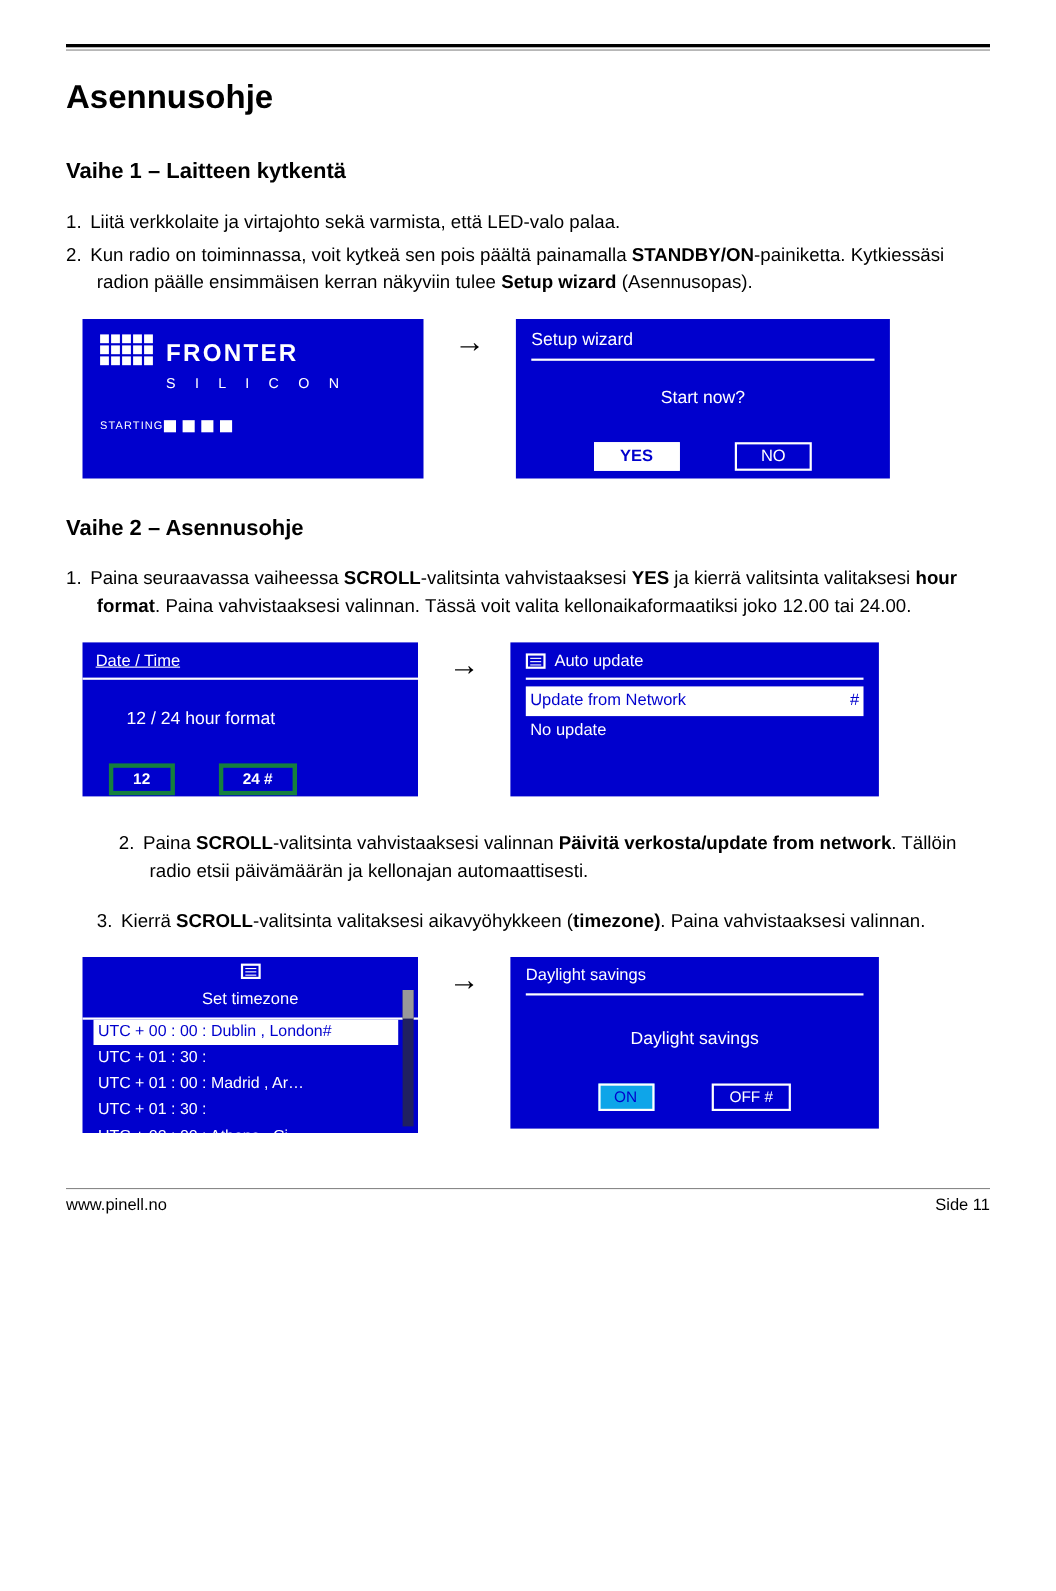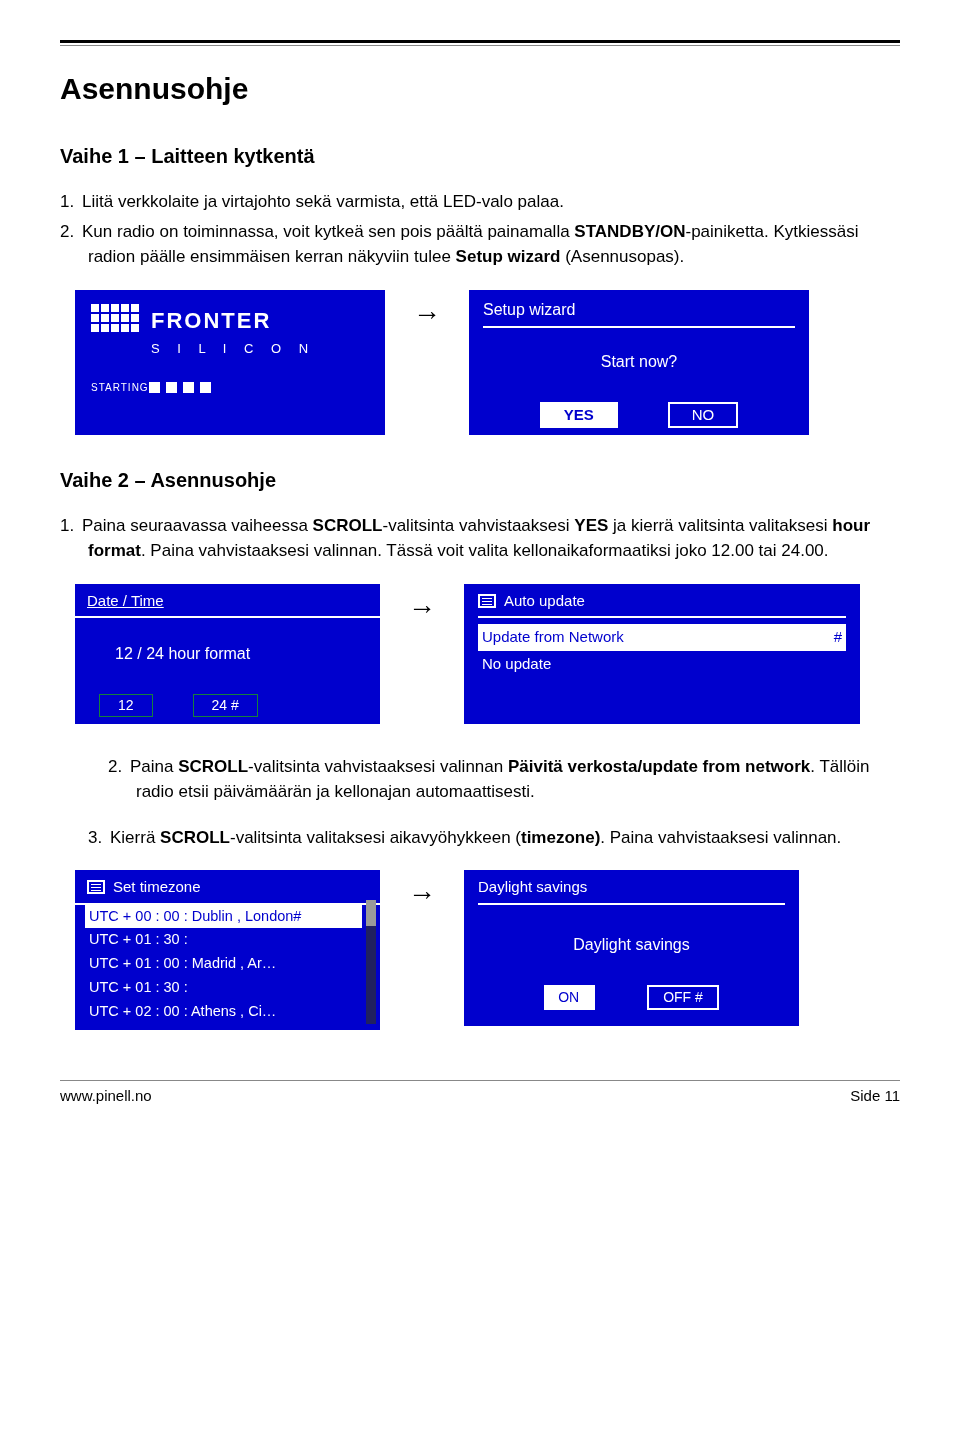--- a/index.html
+++ b/index.html
@@ -27,42 +27,42 @@
   .s2 .title { font-size: 16px; margin-bottom: 4px; }
   .s2 .hr { border-top: 2px solid #fff; margin-bottom: 22px; }
   .s2 .prompt { text-align: center; font-size: 16px; margin-bottom: 28px; }
   .s2 .btns { display: flex; justify-content: center; gap: 50px; }
   .s2 .btn { border: 2px solid #fff; padding: 0 22px; font-size: 15px; }
   .s2 .btn.sel { background: #fff; color: #0000cd; font-weight: bold; }
   .s3 { width: 305px; height: 140px; padding: 6px 0 10px; }
   .s3 .title { font-size: 15px; padding: 0 12px 4px; border-bottom: 2px solid #fff; text-decoration: underline; }
   .s3 .mid { text-align: left; font-size: 16px; padding: 24px 0 0 40px; }
   .s3 .btm { display: flex; gap: 40px; padding: 28px 0 0 24px; }
-  .s3 .opt { border: 1px solid #15803d; padding: 0 18px; font-size: 14px; }
-  .s4 { width: 396px; height: 140px; padding: 6px 14px 10px; font-size: 15px; }
+  .s3 .opt { border: 4px solid #15803d; padding: 0 18px; font-size: 14px; font-weight: bold; }
+  .s4 { width: 335px; height: 140px; padding: 6px 14px 10px; font-size: 15px; }
   .s4 .hdr { display: flex; align-items: center; gap: 8px; margin-bottom: 4px; }
   .listicon { border: 2px solid #fff; width: 18px; height: 14px; position: relative; }
   .listicon::before { content: ""; position: absolute; left: 2px; right: 2px; top: 2px; border-top: 1px solid #fff; box-shadow: 0 3px 0 #fff, 0 6px 0 #fff; }
   .s4 .hr { border-top: 2px solid #fff; margin-bottom: 6px; }
   .s4 .item { padding: 2px 4px; }
   .s4 .item.sel { background: #fff; color: #0000cd; display: flex; justify-content: space-between; }
   .s5 { width: 305px; height: 160px; padding: 6px 0 8px; position: relative; }
-  .s5 .hdr { display: flex; align-items: center; gap: 8px; padding: 0 12px 4px; border-bottom: 2px solid #fff; font-size: 15px; }
+  .s5 .hdr { display: flex; align-items: center; gap: 8px; padding: 0 12px 4px; border-bottom: 2px solid #fff; font-size: 15px; flex-direction: column; }
   .s5 .scroll { position: absolute; right: 4px; top: 30px; bottom: 6px; width: 10px; background: #202060; }
   .s5 .scroll .thumb { background: #999; width: 100%; height: 26px; }
   .s5 .list { padding: 0 18px 0 10px; font-size: 14.5px; }
   .s5 .li { padding: 1px 4px; white-space: nowrap; overflow: hidden; }
   .s5 .li.sel { background: #fff; color: #0000cd; display: flex; justify-content: space-between; }
   .s6 { width: 335px; height: 156px; padding: 6px 14px 10px; }
   .s6 .title { font-size: 15px; margin-bottom: 4px; }
   .s6 .hr { border-top: 2px solid #fff; margin-bottom: 28px; }
   .s6 .mid { text-align: center; font-size: 16px; margin-bottom: 28px; }
   .s6 .btm { display: flex; justify-content: center; gap: 52px; }
   .s6 .opt { border: 2px solid #fff; padding: 0 14px; font-size: 14px; }
-  .s6 .opt.sel { background: #ffffff; color: #0000cd; padding-left: 12px; }
+  .s6 .opt.sel { background: #0ea5e9; color: #0000cd; padding-left: 12px; }
   .footer { margin-top: 50px; border-top: 1px solid #888; padding-top: 4px; display: flex; justify-content: space-between; font-size: 15px; }
   .footer a { color: #000; text-decoration: none; }
   .sub { padding-left: 28px; }
 </style>
 </head>
 <body>
 
 <div class="topline"></div>
 
 <h1>Asennusohje</h1>

